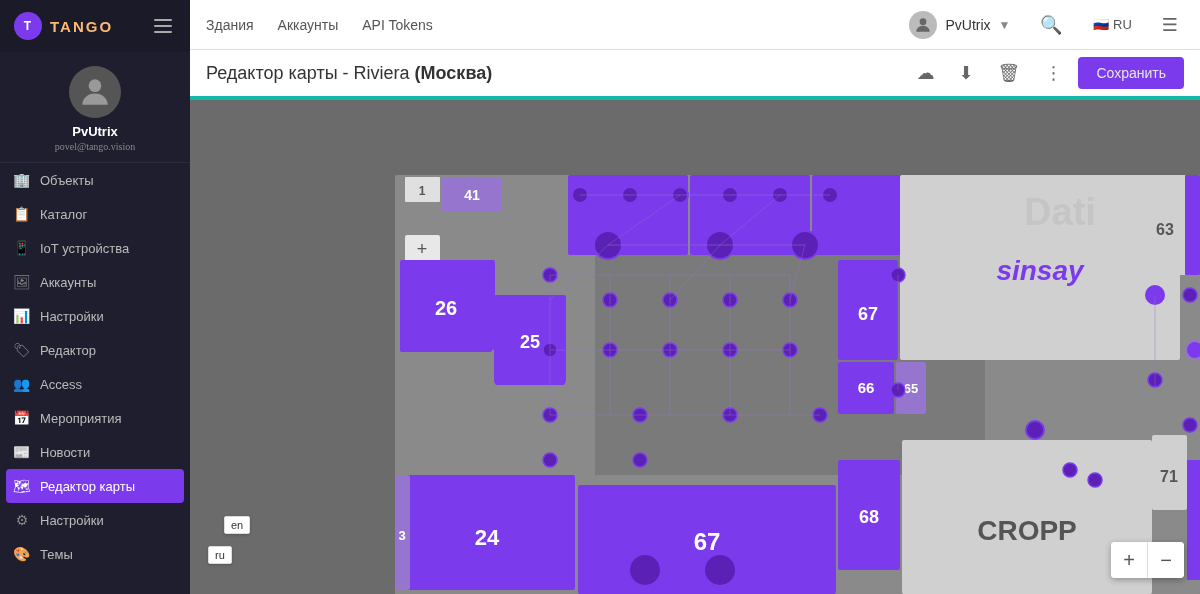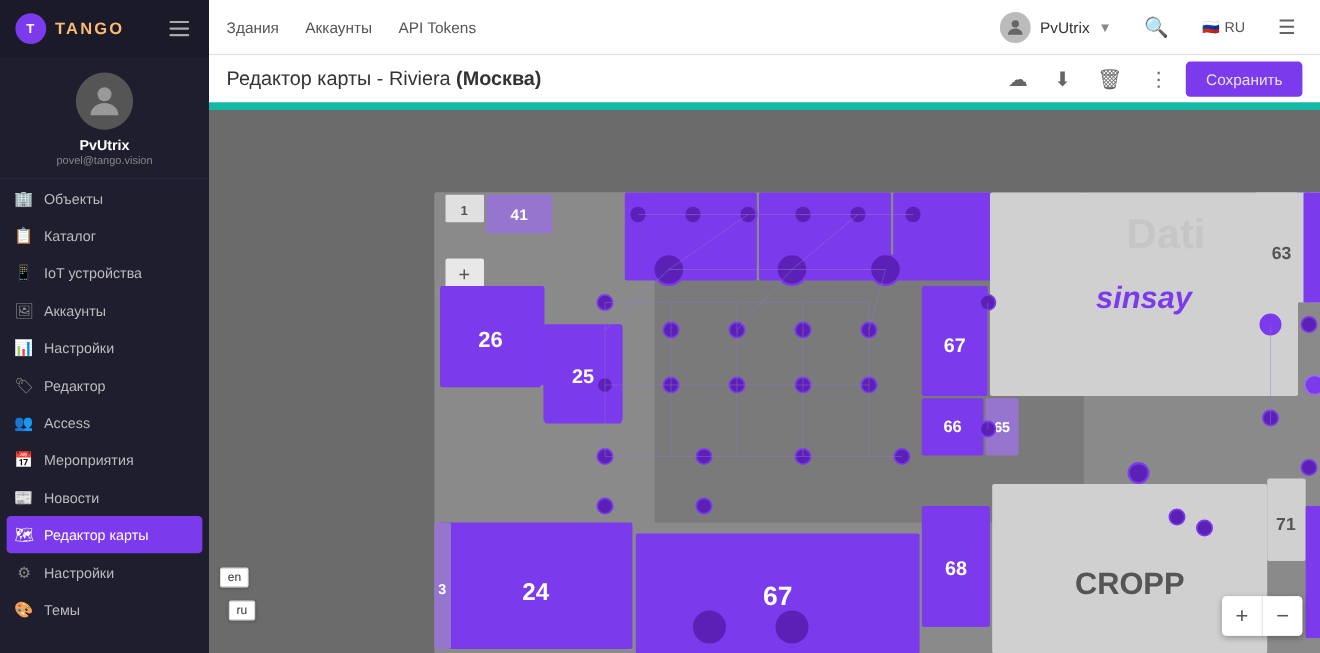--- a/index.html
+++ b/index.html
@@ -95,20 +95,21 @@
     .username {
       color: #fff;
       font-size: 13px;
       font-weight: 600;
     }
 
     .user-email {
       color: #888;
       font-size: 10px;
       margin-top: 2px;
+      font-family: Liberation Serif, serif;
     }
 
     .section-label {
       color: #555;
       font-size: 9px;
       letter-spacing: 1.5px;
       padding: 10px 14px 4px;
       text-transform: uppercase;
     }
 
@@ -225,21 +226,21 @@
       cursor: pointer;
     }
 
     
     #page-header {
       background: #fff;
       display: flex;
       align-items: center;
       padding: 0 16px;
       height: 50px;
-      border-bottom: 7px solid #14b8a6;
+      border-bottom: 4px solid #14b8a6;
       box-shadow: 0 1px 3px rgba(0,0,0,0.08);
     }
 
     .page-title {
       font-size: 18px;
       color: #333;
       font-weight: 400;
     }
 
     .page-title strong {
@@ -604,21 +605,21 @@
       <line x1="418" y1="145" x2="360" y2="200" stroke="#9575cd" stroke-width="1" opacity="0.35"></line>
       <line x1="530" y1="145" x2="480" y2="200" stroke="#9575cd" stroke-width="1" opacity="0.35"></line>
       <line x1="615" y1="145" x2="600" y2="200" stroke="#9575cd" stroke-width="1" opacity="0.35"></line>
       <line x1="418" y1="145" x2="490" y2="95" stroke="#9575cd" stroke-width="1" opacity="0.35"></line>
       <line x1="530" y1="145" x2="590" y2="95" stroke="#9575cd" stroke-width="1" opacity="0.35"></line>
 
       <text x="870" y="125" font-size="38" fill="#bbb" text-anchor="middle" font-weight="700" opacity="0.5">Dati</text>
 
     </svg>
 
-    <div class="map-lang-badge" style="left: 10px; bottom: 60px;">en</div>
+    <div class="map-lang-badge" style="left: 34px; bottom: 60px;">en</div>
     <div class="map-lang-badge" style="left: 18px; bottom: 30px;">ru</div>
 
     <div class="map-zoom-controls">
       <button class="zoom-btn">+</button>
       <div class="zoom-divider"></div>
       <button class="zoom-btn">−</button>
     </div>
   </div>
 
 </div>

